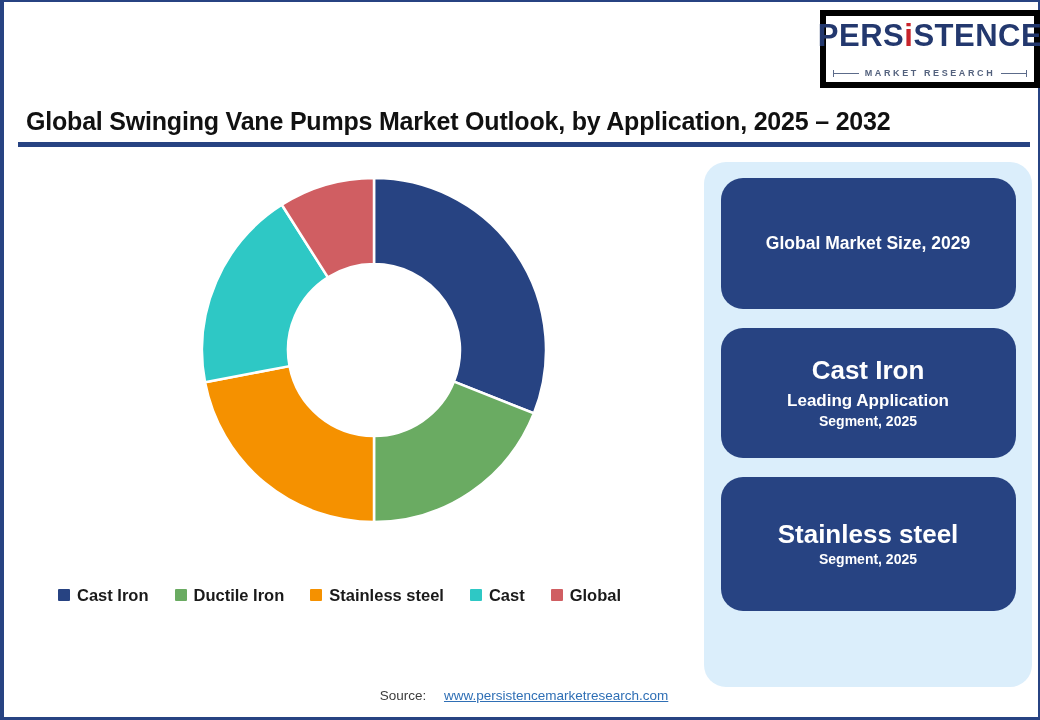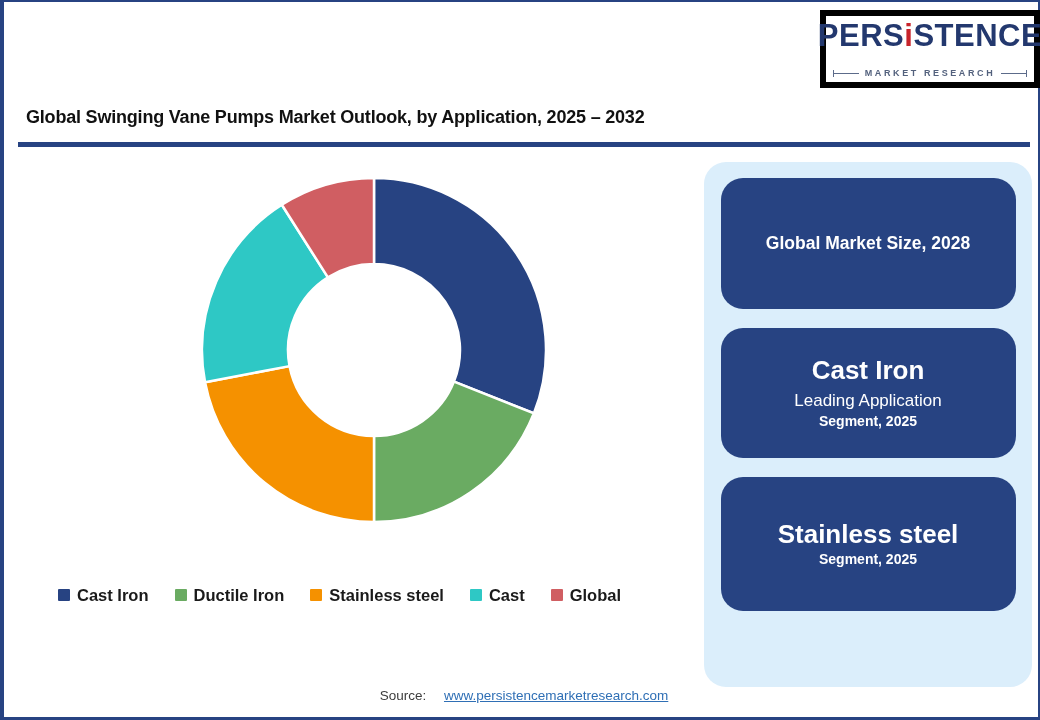--- a/index.html
+++ b/index.html
@@ -49,21 +49,21 @@
   }
   .logo-rule.left::before{left:0;}
   .logo-rule.right::before{right:0;}
   #logo-sub{
     font-size:9px;letter-spacing:2.6px;color:#53617d;font-weight:bold;white-space:nowrap;
   }
 
   
   #title{
     position:absolute;left:22px;top:105px;width:990px;
-    font-size:18px;font-weight:bold;color:#111111;
+    font-size:25px;font-weight:bold;color:#111111;
     letter-spacing:-0.2px;white-space:nowrap;
   }
   #title-rule{
     position:absolute;left:14px;top:140px;width:1012px;height:5px;background:#274382;
   }
 
   
   #chart-area{
     position:absolute;left:14px;top:150px;width:676px;height:520px;
   }
@@ -93,21 +93,21 @@
     color:#ffffff;text-align:center;
     display:flex;flex-direction:column;align-items:center;justify-content:center;
     box-sizing:border-box;
   }
   #card-market-size{height:131px;}
   #card-leading{height:130px;}
   #card-fast{height:134px;}
   .card-kicker{font-size:17.5px;font-weight:bold;line-height:1.25;}
   .card-value{font-size:30px;font-weight:bold;line-height:1.2;margin-top:4px;}
   .card-headline{font-size:26px;font-weight:bold;line-height:1.15;}
-  .card-sub{font-size:17px;font-weight:normal;line-height:1.3;margin-top:4px;}
+  .card-sub{font-size:17px;font-weight:bold;line-height:1.3;margin-top:4px;}
   .card-sub2{font-size:14px;font-weight:bold;line-height:1.3;}
 
   
   #footer{
     position:absolute;left:0;top:686px;width:1040px;text-align:center;
     font-size:13.5px;color:#3d3d3d;
   }
   #footer-link{color:#2f6fb5;text-decoration:underline;margin-left:14px;}
 </style>
 </head>
@@ -161,21 +161,21 @@
       <div class="legend-item">
         <span class="legend-swatch" style="background: rgb(208, 94, 98);"></span>
         <span class="legend-label">Global</span>
       </div>
     </div>
   </div>
 
   <div id="side-panel">
 
     <div class="card" id="card-market-size">
-      <div class="card-kicker">Global Market Size, 2028</div>
+      <div class="card-kicker">Global Market Size, 2029</div>
     </div>
 
     <div class="card" id="card-leading">
       <div class="card-headline">Cast Iron</div>
       <div class="card-sub">Leading Application</div>
       <div class="card-sub2">Segment, 2025</div>
     </div>
 
     <div class="card" id="card-fast">
       <div class="card-headline">Stainless steel</div>

